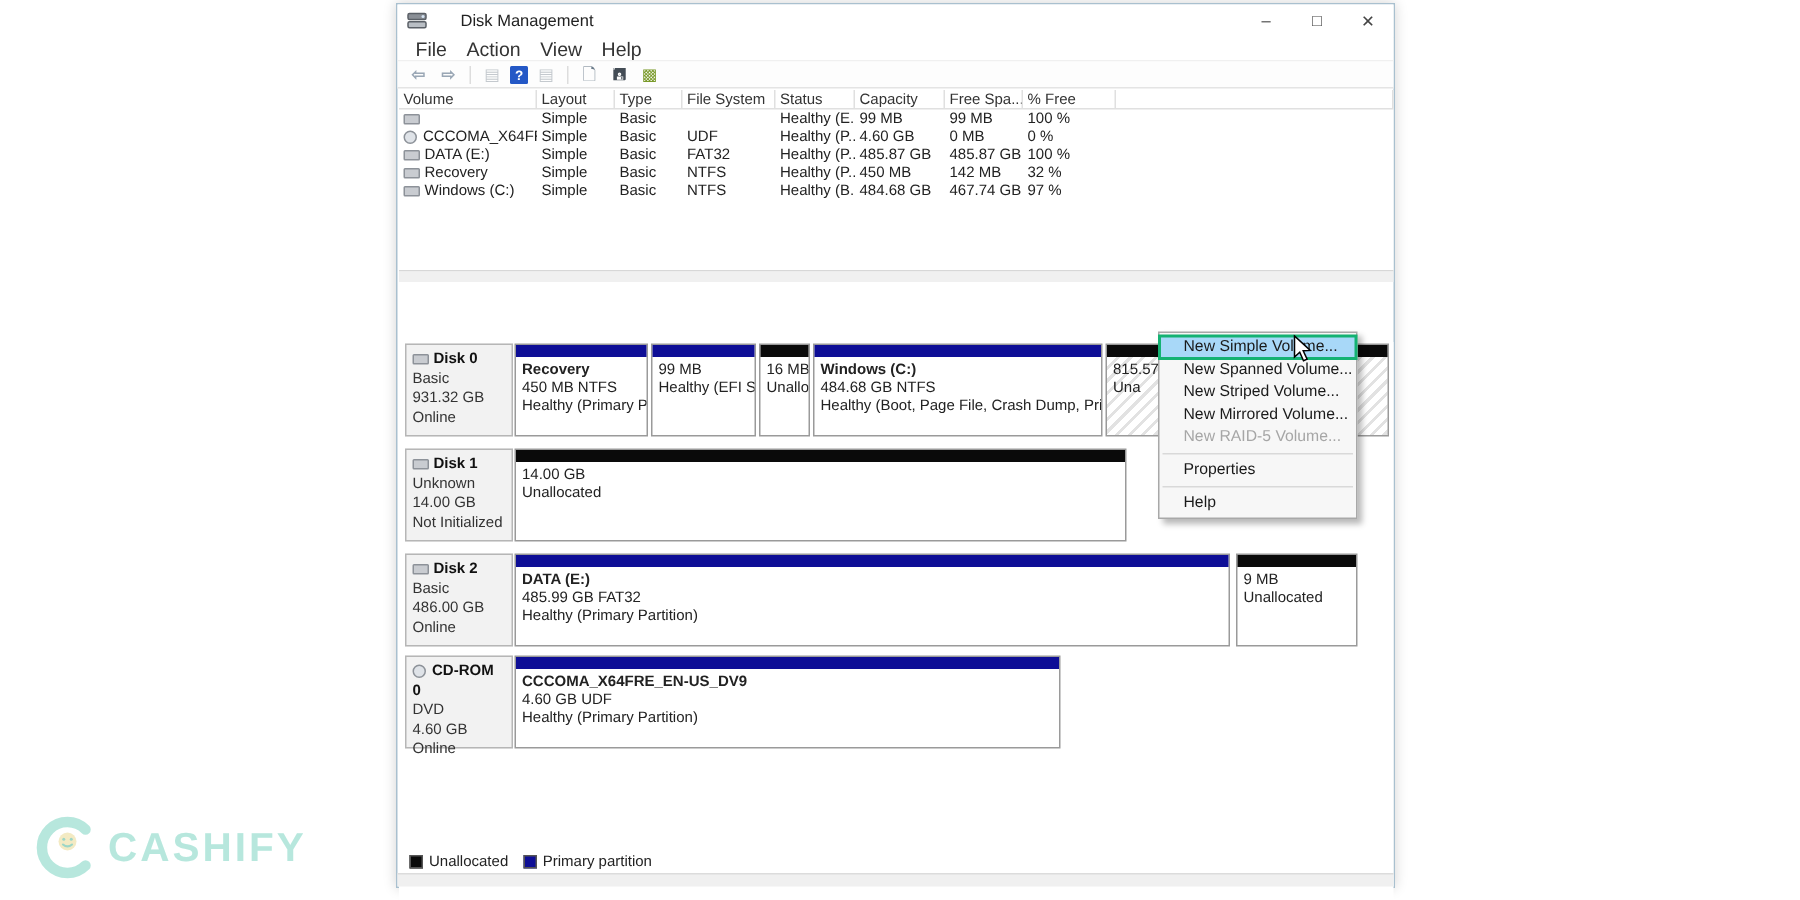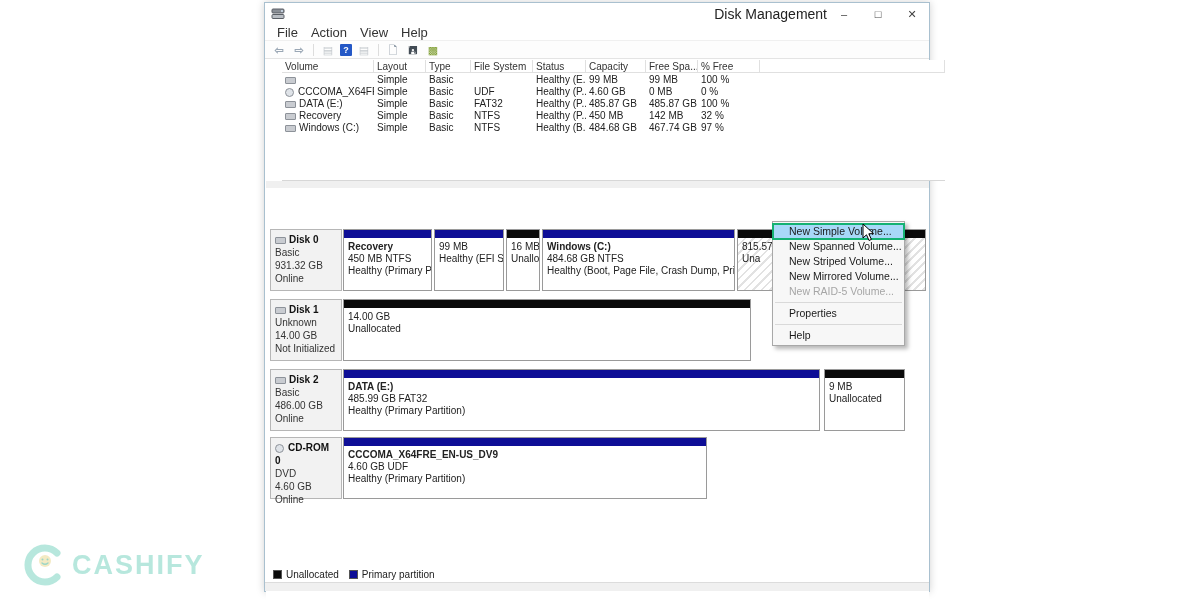--- a/index.html
+++ b/index.html
@@ -10,21 +10,21 @@
   
   .watermark { position:absolute; left:24px; top:544px; display:flex; align-items:center; gap:6px; opacity:.75; }
   .wm-text { font-size:27px; font-weight:bold; letter-spacing:2px; color:#9fe0d2; }
 
   
   .win { position:absolute; left:264px; top:2px; width:666px; height:590px;
     background:#fff; border:1px solid #a9c0cf; box-shadow:0 0 8px rgba(0,0,0,.18); }
 
   .titlebar { position:absolute; left:0; top:0; right:0; height:22px; background:#fff;
     display:flex; align-items:center; padding-left:6px; }
-  .title { font-size:14px; color:#222; margin-left:22px; flex:1;text-align:right; }
+  .title { font-size:11px; color:#222; margin-left:22px; flex:1; }
   .winbtn { width:34px; height:22px; display:flex; align-items:center; justify-content:center;
     font-size:11px; color:#444; }
 
   .menubar { position:absolute; left:0; top:22px; right:0; height:16px; background:#fff;
     display:flex; align-items:center; padding-left:8px; border-bottom:1px solid #f0f0f0; }
   .menubar span { font-size:13px; color:#333; padding:1px 9px 1px 4px; }
 
   .toolbar { position:absolute; left:0; top:38px; right:0; height:18px; background:#fdfdfd;
     display:flex; align-items:center; gap:4px; padding-left:6px; border-bottom:1px solid #e4e4e4; }
   .tbtn { font-size:11px; line-height:14px; width:16px; text-align:center; }
@@ -32,21 +32,21 @@
   .arrow { color:#9aa7b5; font-weight:bold; }
   .dim { color:#c4c9ce; }
   .helpic { background:#2458c6; color:#fff; font-size:9px; font-weight:bold; width:12px; height:12px;
     line-height:12px; border-radius:1px; }
   .docic { color:#6b7b8a; }
   .drvic { color:#434c55; }
   .colic { color:#7a9a2a; }
 
   
   .volpane { position:absolute; left:1px; top:57px; width:663px; height:121px; background:#fff;
-    border-bottom:1px solid #d7d7d7; font-size:10px; color:#222;margin-left:16px; }
+    border-bottom:1px solid #d7d7d7; font-size:10px; color:#222; }
   .vhead { display:flex; height:13px; border-bottom:1px solid #e0e0e0; }
   .vhead .c { border-right:1px solid #e0e0e0; padding:1px 3px; color:#333; overflow:hidden; white-space:nowrap; }
   .vrow { display:flex; height:12px; align-items:center; }
   .vrow .c { padding:17px 3px; overflow:hidden; white-space:nowrap; }
   .c0{width:92px}.c1{width:52px}.c2{width:45px}.c3{width:62px}.c4{width:53px}
   .c5{width:60px}.c6{width:52px}.c7{width:62px}.c8{flex:1}
   .dico { display:inline-block; width:11px; height:7px; background:#c9ccd1; border:1px solid #8d9299;
     border-radius:1px; margin-right:3px; vertical-align:-1px; }
   .cdico { display:inline-block; width:9px; height:9px; background:#dfe3e8; border:1px solid #8d9299;
     border-radius:50%; margin-right:4px; vertical-align:-2px; }

